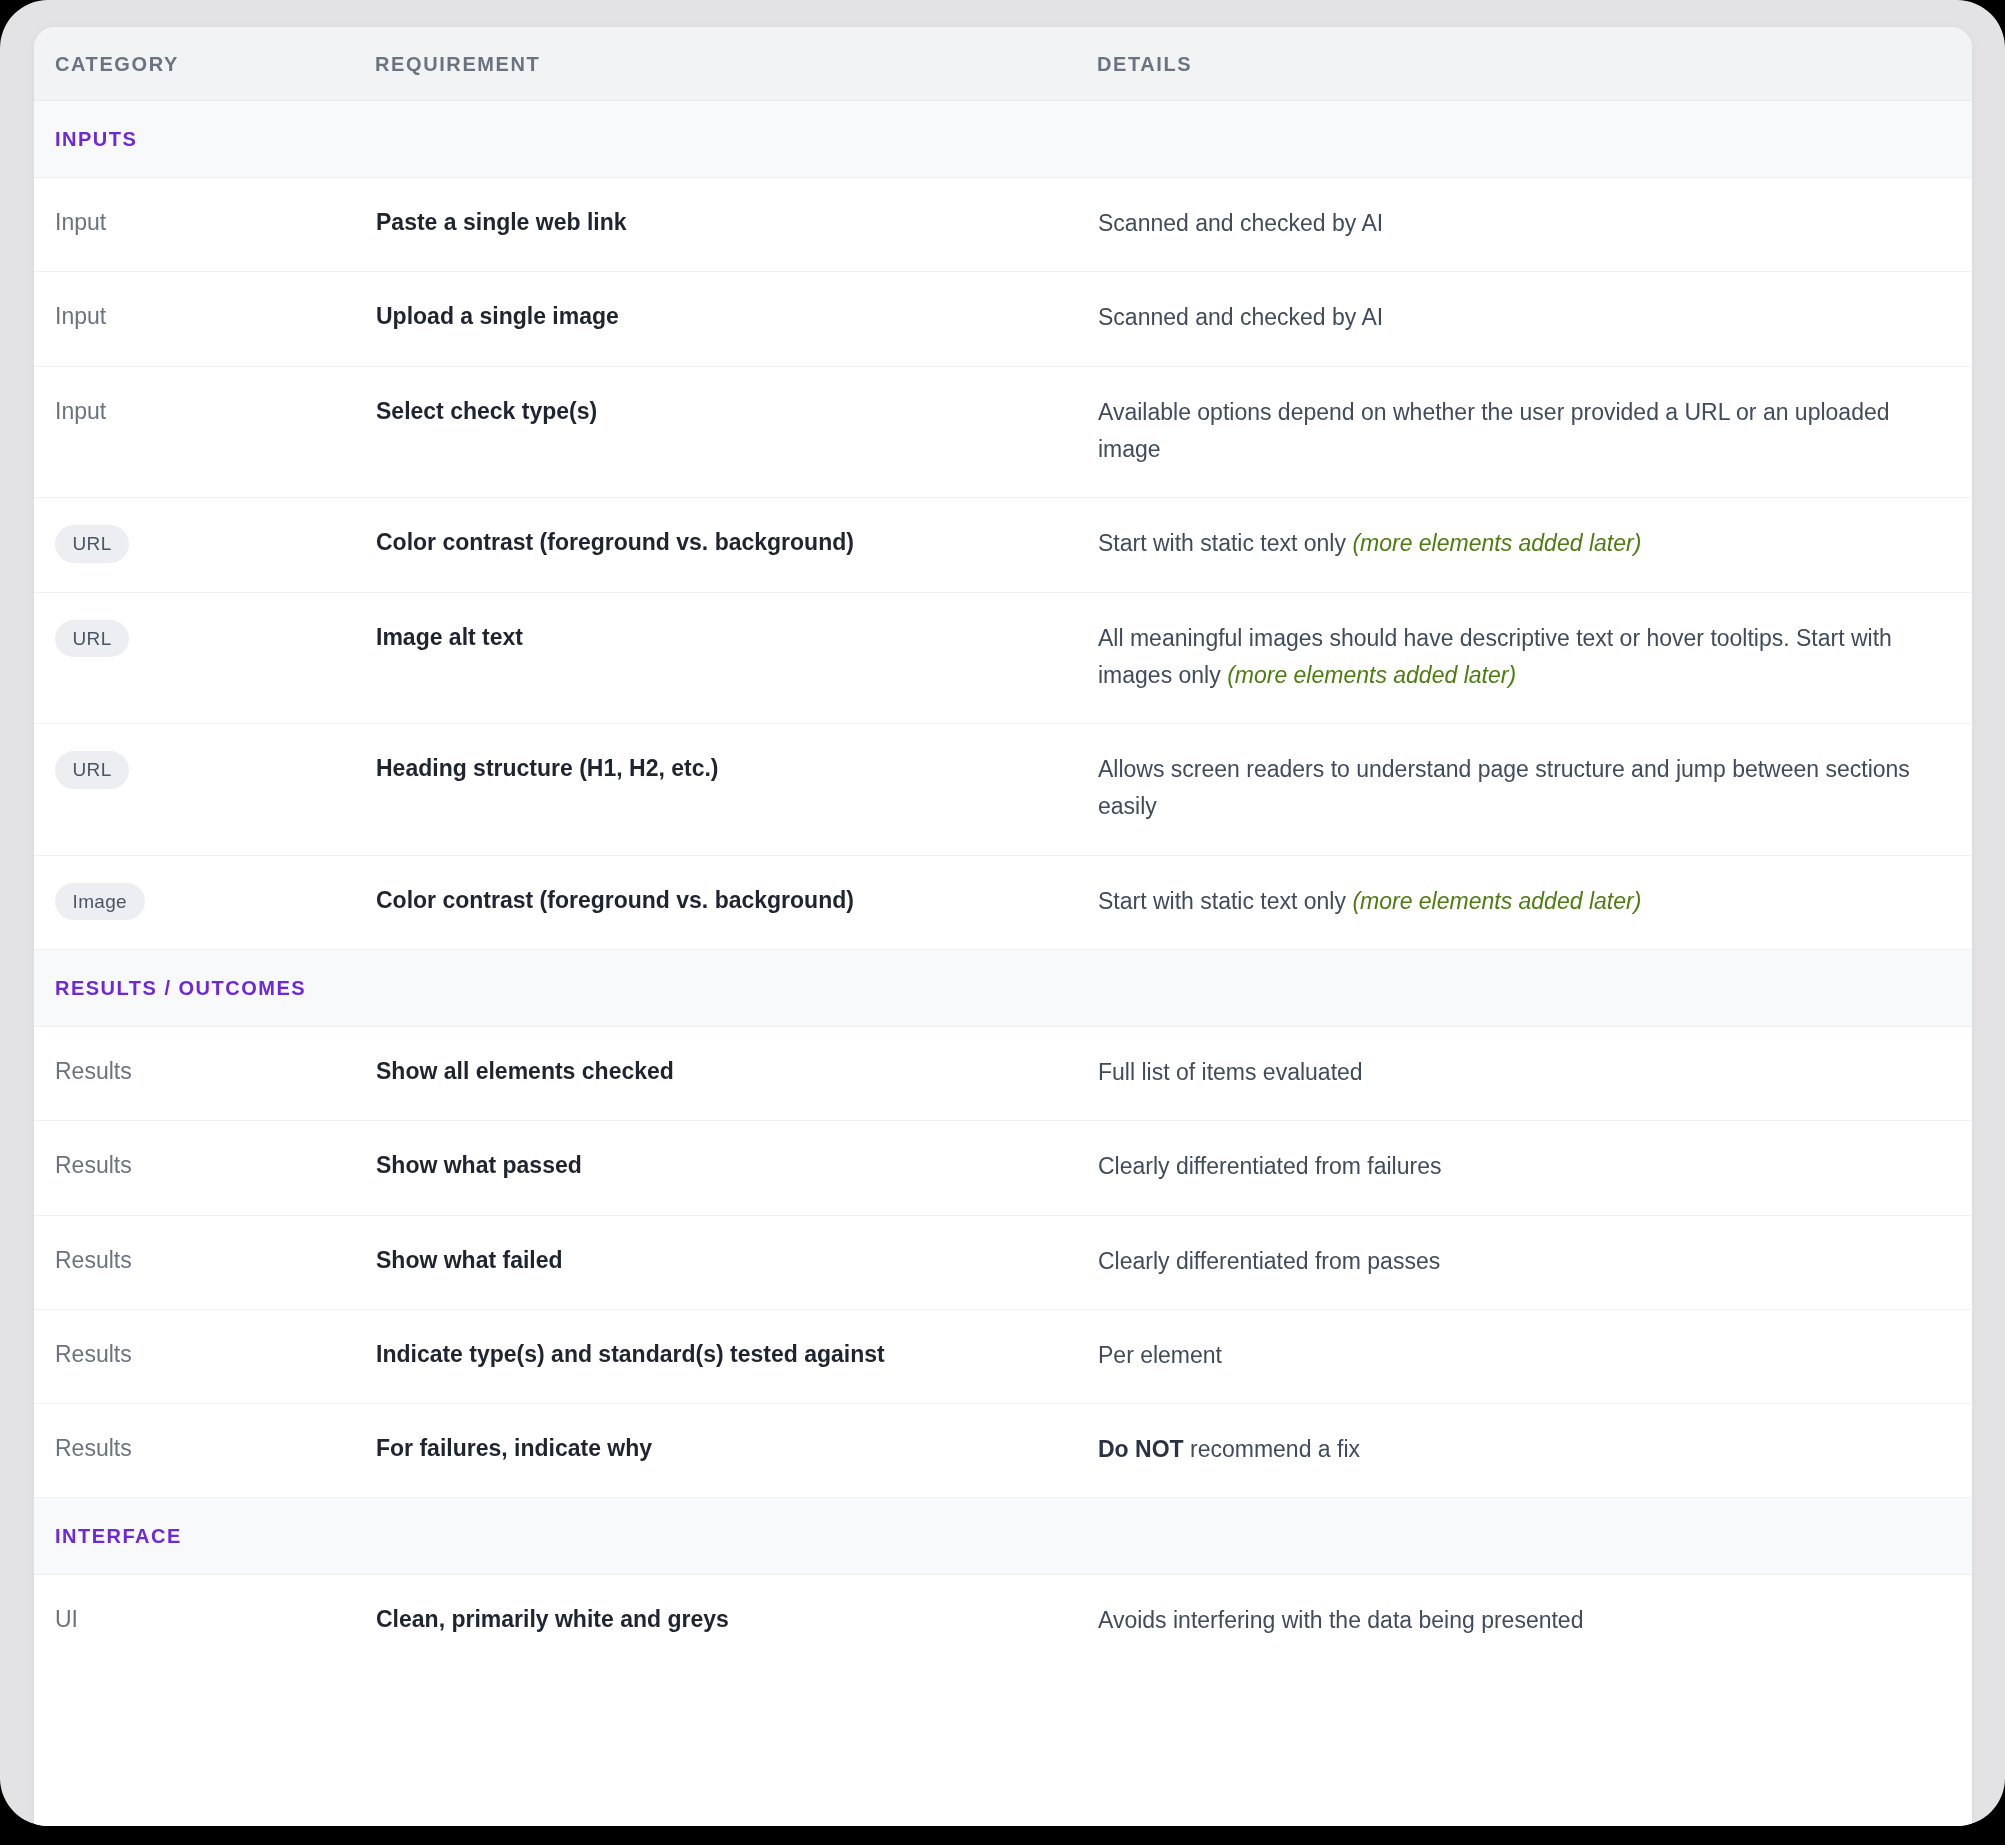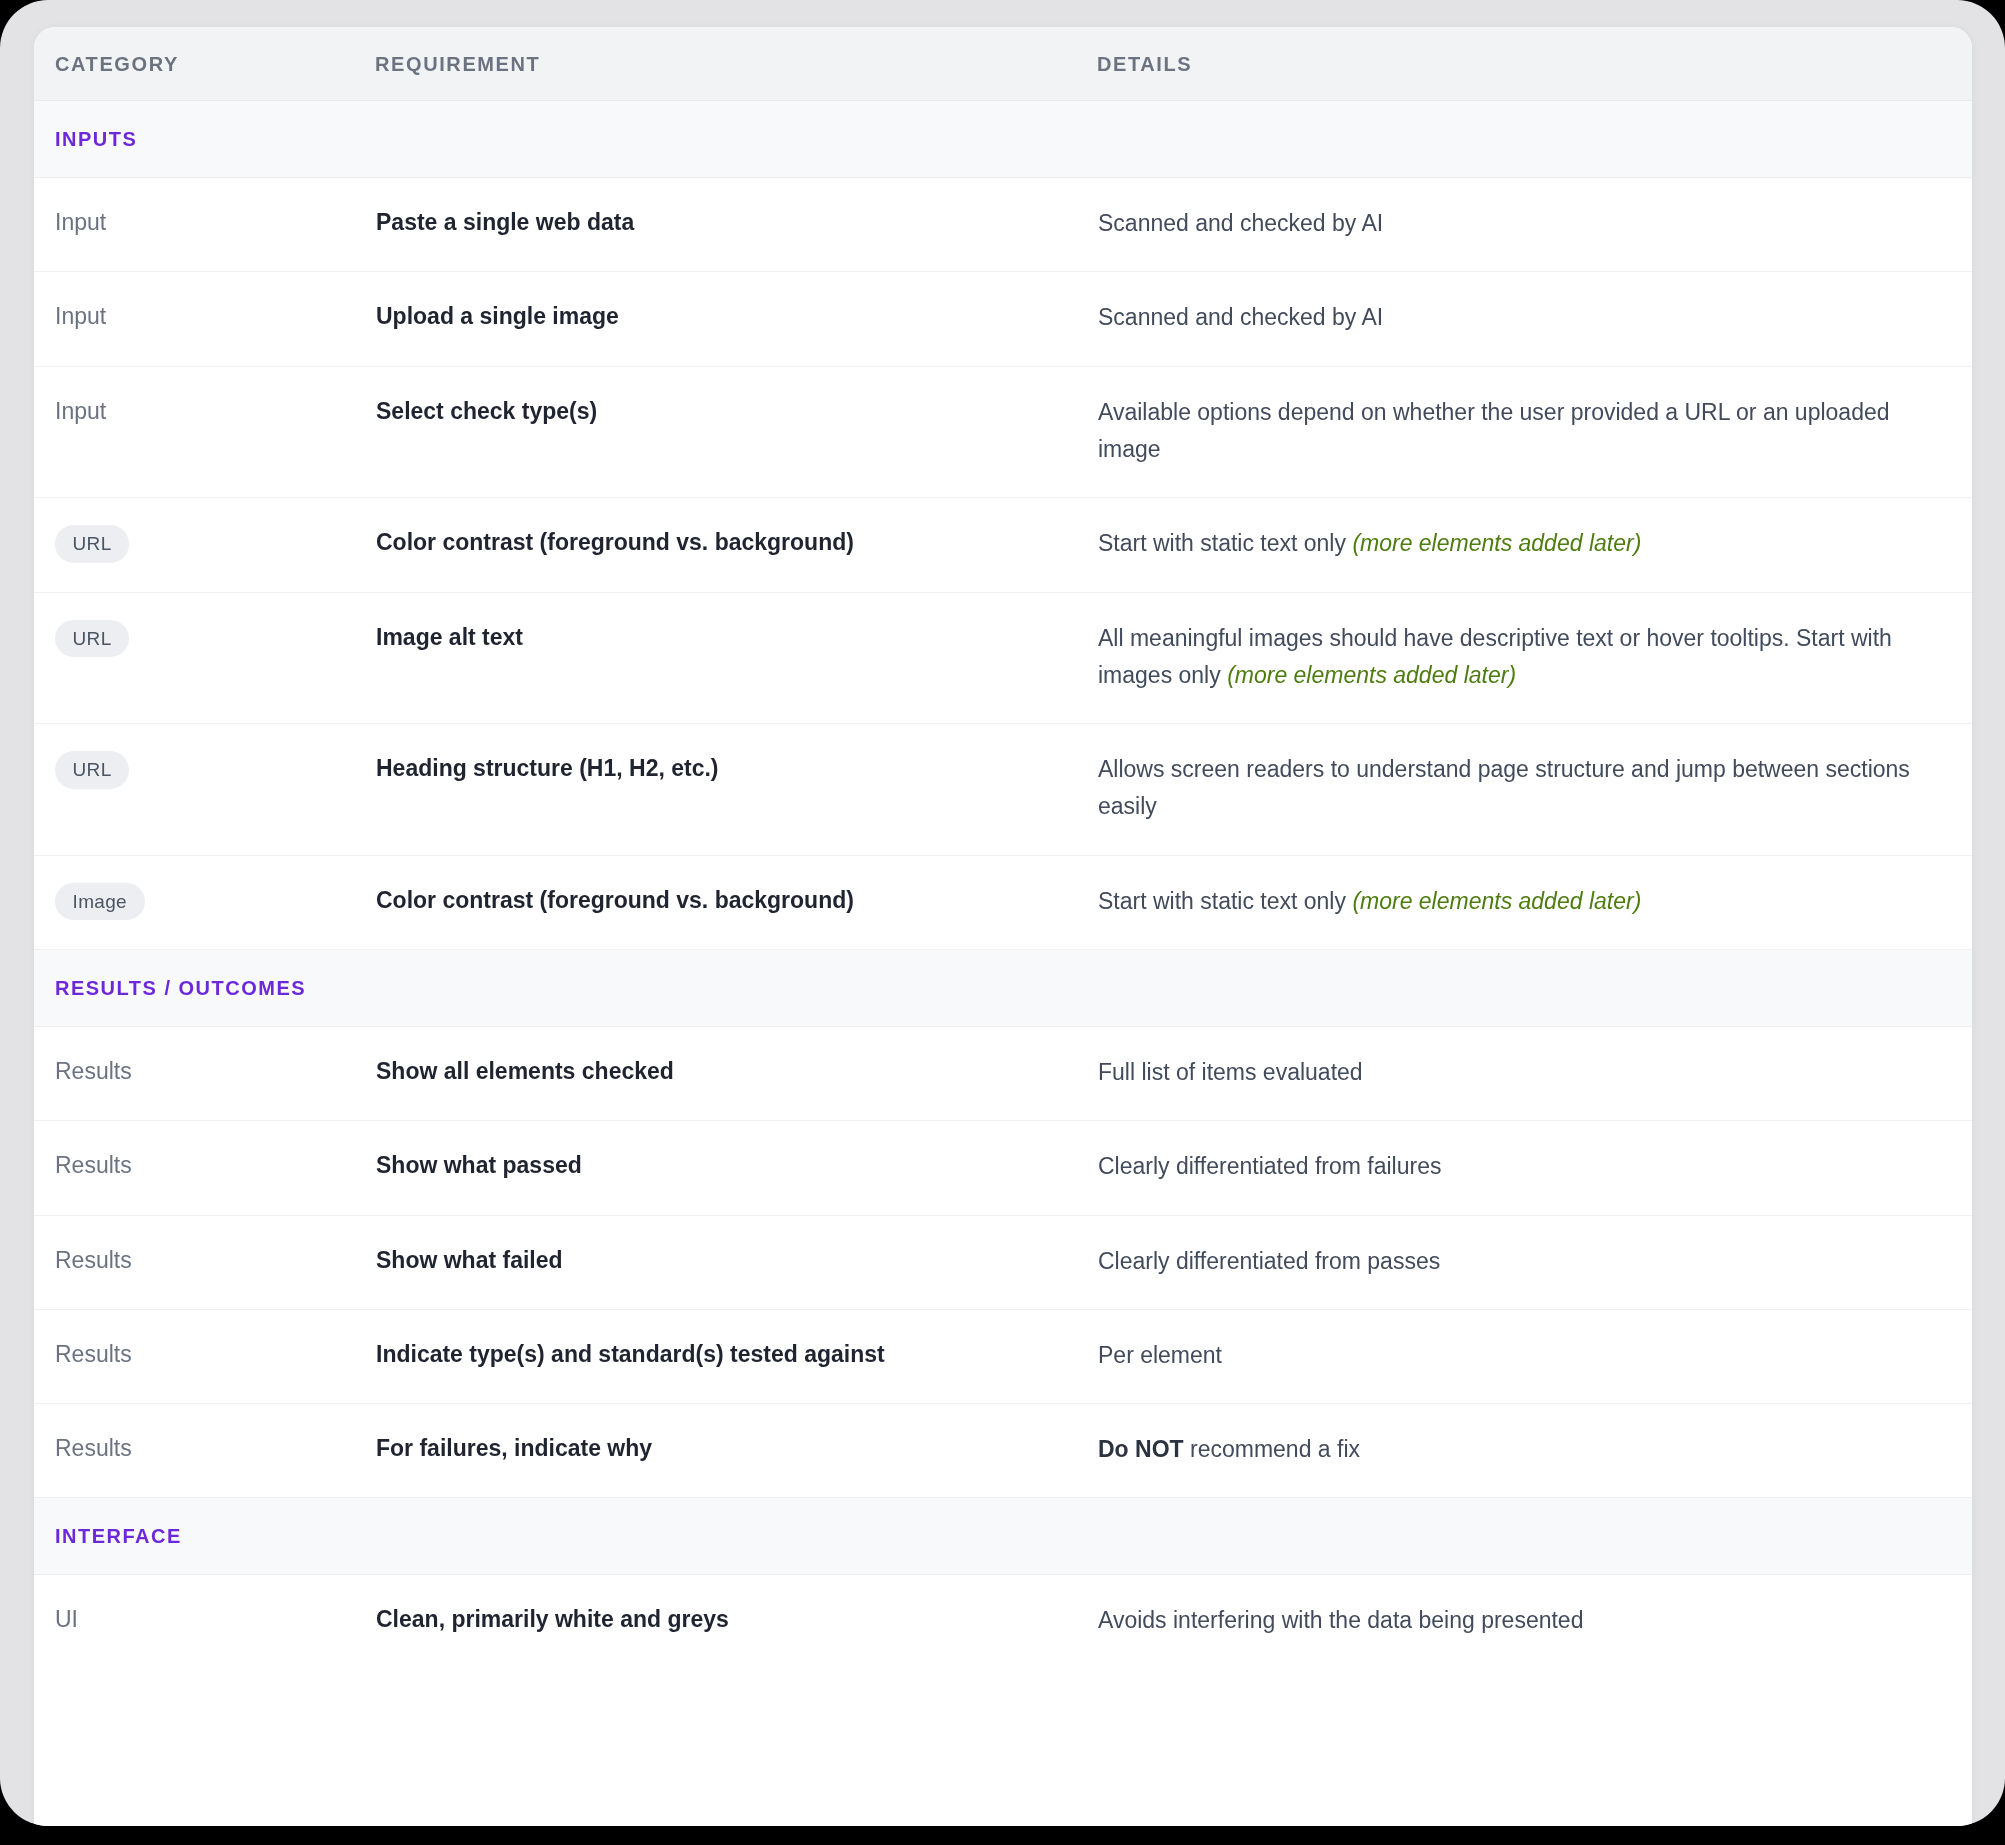--- a/index.html
+++ b/index.html
@@ -155,21 +155,21 @@
           <th class="cell-requirement">REQUIREMENT</th>
           <th class="cell-details">DETAILS</th>
         </tr>
       </thead>
       <tbody id="table-body">
           <tr class="section-row">
             <td colspan="3">INPUTS</td>
           </tr>
           <tr class="data-row">
             <td class="cell-category"><span>Input</span></td>
-            <td class="cell-requirement">Paste a single web data</td>
+            <td class="cell-requirement">Paste a single web link</td>
             <td class="cell-details"><span>Scanned and checked by AI</span></td>
           </tr>
           <tr class="data-row">
             <td class="cell-category"><span>Input</span></td>
             <td class="cell-requirement">Upload a single image</td>
             <td class="cell-details"><span>Scanned and checked by AI</span></td>
           </tr>
           <tr class="data-row">
             <td class="cell-category"><span>Input</span></td>
             <td class="cell-requirement">Select check type(s)</td>

